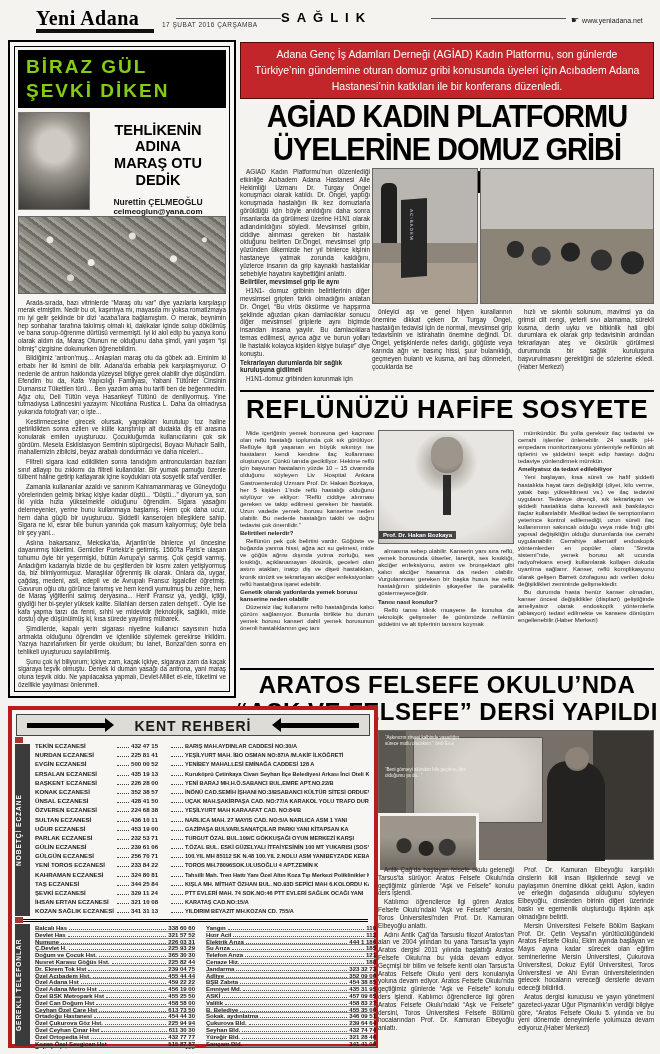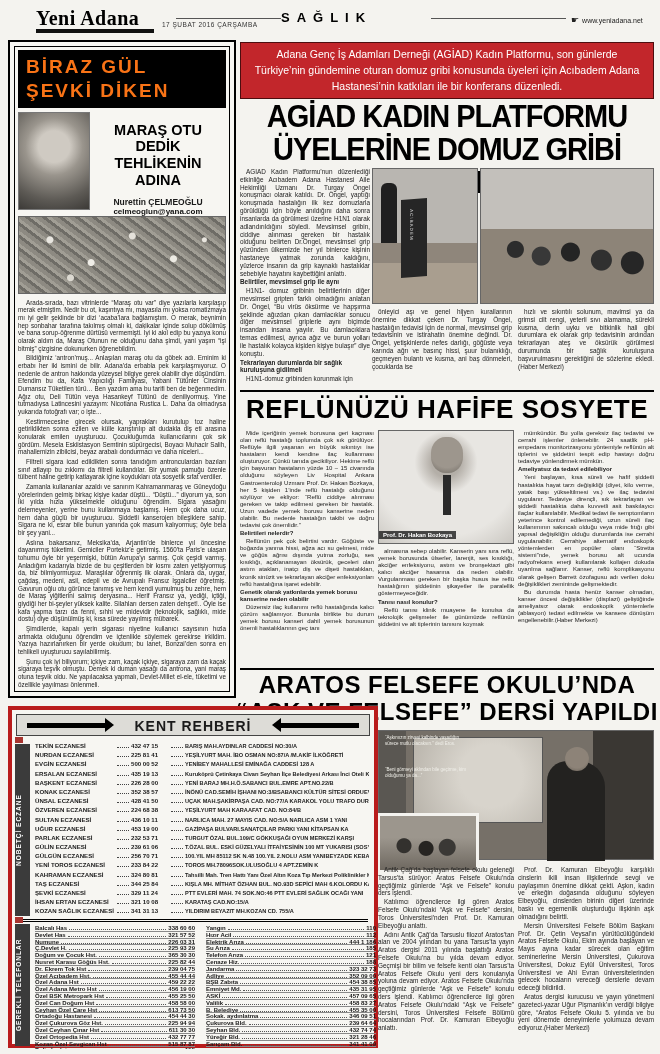--- a/index.html
+++ b/index.html
@@ -21,21 +21,21 @@
   .site-wrap { position:absolute; left:545px; top:15px; font-size:7px; color:#222; }
   .hand-icon { font-size:9px; margin-right:3px; }
   .page-num { position:absolute; left:637px; top:8px; width:15px; height:20px; border:1px solid #444;
               background:#fff; font-size:10px; font-weight:bold; text-align:center; line-height:20px;
               box-shadow:1px 1px 0 #aaa; }
 
   
   .colbox { position:absolute; left:8px; top:40px; width:228px; height:658px; border:2px solid #000;
             background:#f7f6f2; padding:4px; overflow:hidden; }
   .colbox-inner { border:1px solid #000; height:100%; padding:3px; overflow:hidden; }
-  .coltitle { background:#000; color:#f97316; font-size:19px; font-weight:800; letter-spacing:2px;
+  .coltitle { background:#000; color:#84cc16; font-size:19px; font-weight:800; letter-spacing:2px;
               line-height:1.25; padding:5px 8px; }
   .author-row { display:flex; margin-top:4px; height:100px; }
   .author-photo { width:72px; height:98px; flex:none; border:1px solid #777;
       background:radial-gradient(circle at 50% 35%, #cfcac2 0 22%, #9a958d 40%, #5d5a55 75%, #3c3a37 100%); }
   .author-right { flex:1; text-align:center; padding-top:10px; }
   .col-headline { font-size:14.5px; font-weight:800; line-height:1.15; letter-spacing:0; color:#000; }
   .author-name { margin-top:9px; font-size:8.5px; font-weight:bold; }
   .author-email { display:block; font-size:8px; font-weight:bold; color:#111; text-decoration:none; }
   .flower-photo { margin-top:4px; height:78px; border:1px solid #666;
       background:
@@ -179,22 +179,22 @@
   <section class="colbox">
     <div class="colbox-inner">
       <div class="coltitle">
         <div>BİRAZ GÜL</div>
         <div>ŞEVKİ DİKEN</div>
       </div>
       <div class="author-row">
         <div class="author-photo"></div>
         <div class="author-right">
           <div class="col-headline">
+            <div>TEHLİKENİN ADINA</div>
             <div>MARAŞ OTU DEDİK</div>
-            <div>TEHLİKENİN ADINA</div>
           </div>
           <div class="author-name">Nurettin ÇELMEOĞLU</div>
           <a class="author-email">celmeoglun@yana.com</a>
         </div>
       </div>
       <div class="flower-photo"></div>
       <div class="col-body">
 
       <p class="para">Arada-sırada, bazı vitrinlerde “Maraş otu var” diye yazılarla karşılaşıp merak etmiştim. Nedir bu ot, kaşıntıya mı, mayasıla mı yoksa romatizmaya mı iyi gelir şeklinde bir dizi ‘acaba’lara bağlamıştım. O merak, beynimin hep sonbahar tarafına takılmış olmalı ki, dakikalar içinde solup dökülmüş ve bana sorup-öğrenme dürtüsü vermemişti. İyi ki akıl edip bu yazıya konu olarak aldım da, Maraş Otunun ne olduğunu daha şimdi, yani yaşım “işi bitmiş” çizgisine dokunurken öğrenebildim.</p>
           <p class="para">Bildiğimiz ‘antron’muş... Anlaşılan maraş otu da göbek adı. Eminim ki erbabı her iki ismini de bilir. Adana’da erbabla pek karşılaşmıyoruz. O nedenle de antron hakkında yüzeysel bilgiye gerek olabilir diye düşündüm. Efendim bu da, Kafa Yapıcılığı Familyası, Yabani Tütünler Cinsinin Dumansız Tüketilen türü… Ben yazdım ama bu tarifi ben de beğenmedim. Ağız otu, Deli Tütün veya Hasankeyf Tütünü de deniliyormuş. Yine tutmadıysa Latincesini yazayım: Nicotiana Rustica L. Daha da olmadıysa yukarıda fotoğrafı var; o işte...</p>

